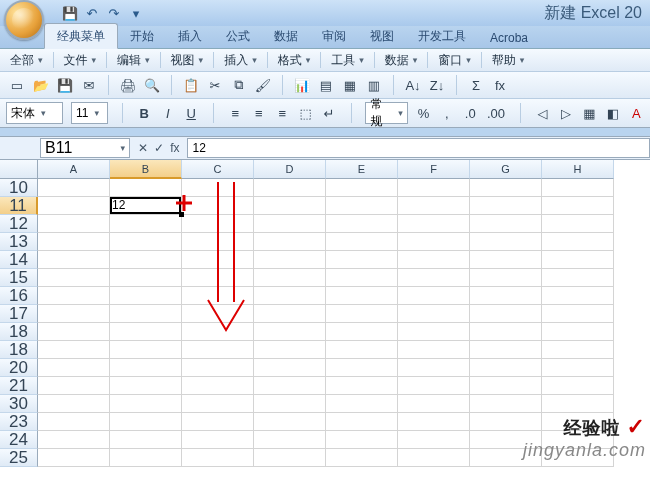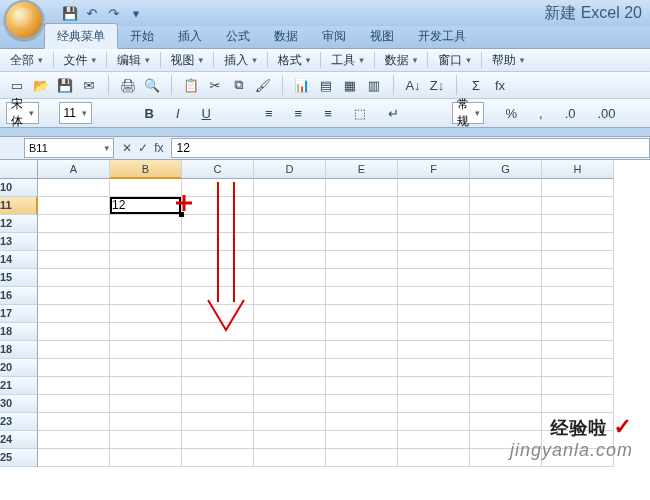--- a/index.html
+++ b/index.html
@@ -11,48 +11,48 @@
   .title-text { margin-left:auto; margin-right:8px; color:#3a5a7a; font-size:16px; white-space:nowrap; }
   .ribbon-tabs { height:22px; background:linear-gradient(#b9d4ef,#a7c6e8); display:flex; align-items:flex-end; padding-left:44px; gap:0; border-bottom:1px solid #8ab; }
   .tab { padding:4px 12px 3px; color:#2a4a70; cursor:default; }
   .tab.active { background:#e8f1fb; border:1px solid #9ab; border-bottom-color:#e8f1fb; border-radius:3px 3px 0 0; margin-bottom:-1px; }
   .menubar { height:22px; background:linear-gradient(#f5faff,#dfeaf6); display:flex; align-items:center; padding:0 6px; border-bottom:1px solid #b8cde2; }
   .menubar .mi { padding:20px 4px; color:#234; display:flex; align-items:center; gap:2px; }
   .menubar .dd::after { content:"▾"; font-size:9px; color:#567; margin-left:2px; }
   .sep { width:1px; height:16px; background:#b8cde2; margin:0 6px; }
   .toolbar { height:26px; background:linear-gradient(#f5faff,#dfeaf6); display:flex; align-items:center; padding:0 6px; border-bottom:1px solid #b8cde2; gap:2px; flex-wrap:nowrap; }
   .toolbar .btn, .fmtbar .btn { width:20px; height:20px; display:flex; align-items:center; justify-content:center; font-size:13px; color:#345; border:1px solid transparent; border-radius:2px; }
-  .fmtbar { height:28px; background:linear-gradient(#f5faff,#dfeaf6); display:flex; align-items:center; padding:0 6px; border-bottom:1px solid #9ab; gap:20px; }
+  .fmtbar { height:28px; background:linear-gradient(#f5faff,#dfeaf6); display:flex; align-items:center; padding:0 6px; border-bottom:1px solid #9ab; gap:8px; }
   .combo { background:#fff; border:1px solid #9ab; height:20px; display:flex; align-items:center; padding:0 4px; font-size:12px; }
   .combo.font { width:70px; }
   .combo.size { width:40px; }
   .combo::after { content:"▾"; font-size:9px; margin-left:6px; color:#567; }
   .fmtbar .sep, .toolbar .sep { height:20px; }
   .b { font-weight:bold; } .i { font-style:italic; } .u { text-decoration:underline; }
 
   .strip { height:8px; background:#b9d4ef; border-bottom:1px solid #9ab; }
 
   .fboxrow { height:22px; background:#e8f1fb; display:flex; align-items:center; border-bottom:1px solid #9ab; }
-  .namebox { width:80px; height:18px; background:#fff; border:1px solid #9ab; margin-left:24px; display:flex; align-items:center; padding:0 4px; font-size:11px; }
+  .namebox { width:80px; height:18px; background:#fff; border:1px solid #9ab; margin-left:40px; display:flex; align-items:center; padding:0 4px; font-size:16px; }
   .namebox::after { content:"▾"; margin-left:auto; font-size:9px; color:#567; }
   .fxicons { display:flex; gap:6px; margin:0 8px; align-items:center; }
   .fxicons span { font-size:12px; color:#456; }
   .formulabar { flex:1; height:18px; background:#fff; border:1px solid #9ab; padding:0 4px; font-size:12px; display:flex; align-items:center; }
 
   .sheet { position:relative; }
   .grid { display:grid; grid-template-columns:38px repeat(8,72px); }
   .ch { background:linear-gradient(#f5faff,#dfeaf6); border-right:1px solid #c4d7ea; border-bottom:1px solid #9ab; height:18px; text-align:center; font-size:11px; color:#345; line-height:18px; }
   .ch.sel { background:linear-gradient(#fbe7bb,#f3cf8a); border-bottom:2px solid #d89a2b; height:17px; }
-  .rh { background:linear-gradient(#f5faff,#dfeaf6); border-right:1px solid #9ab; border-bottom:1px solid #c4d7ea; height:17px; text-align:left; font-size:11px; color:#345; line-height:17px;font-weight:bold; }
+  .rh { background:linear-gradient(#f5faff,#dfeaf6); border-right:1px solid #9ab; border-bottom:1px solid #c4d7ea; height:17px; text-align:center; font-size:17px; color:#345; line-height:17px; }
   .rh.sel { background:linear-gradient(#fbe7bb,#f3cf8a); border-right:2px solid #d89a2b; }
   .cell { border-right:1px solid #d4d4d4; border-bottom:1px solid #d4d4d4; height:17px; font-size:12px; padding:0 2px; line-height:17px; }
   .corner { background:linear-gradient(#f5faff,#dfeaf6); border-right:1px solid #9ab; border-bottom:1px solid #9ab; }
   .active-cell { box-shadow:inset 0 0 0 2px #000; position:relative; text-align:left; }
   .handle { position:absolute; right:-3px; bottom:-3px; width:5px; height:5px; background:#000; }
-  .watermark { position:absolute; right:17px; bottom:6px; text-align:right; }
+  .watermark { position:absolute; right:4px; bottom:6px; text-align:right; }
   .watermark .l1 { font-size:18px; font-weight:bold; color:#222; letter-spacing:1px; }
   .watermark .l1 .chk { color:#c00; font-size:22px; }
   .watermark .l2 { font-size:18px; color:#888; font-style:italic; letter-spacing:1px; }
 
   svg.arrow { position:absolute; }
 </style>
 </head>
 <body>
 
 <div class="titlebar">
@@ -68,20 +68,21 @@
 
 <div class="ribbon-tabs">
   <div class="tab active">经典菜单</div>
   <div class="tab">开始</div>
   <div class="tab">插入</div>
   <div class="tab">公式</div>
   <div class="tab">数据</div>
   <div class="tab">审阅</div>
   <div class="tab">视图</div>
   <div class="tab">开发工具</div>
+  <div class="tab">Acroba</div>
 </div>
 
 <div class="menubar">
   <div class="mi dd">全部</div>
     <div class="sep"></div>
   <div class="mi dd">文件</div>
     <div class="sep"></div>
   <div class="mi dd">编辑</div>
     <div class="sep"></div>
   <div class="mi dd">视图</div>

